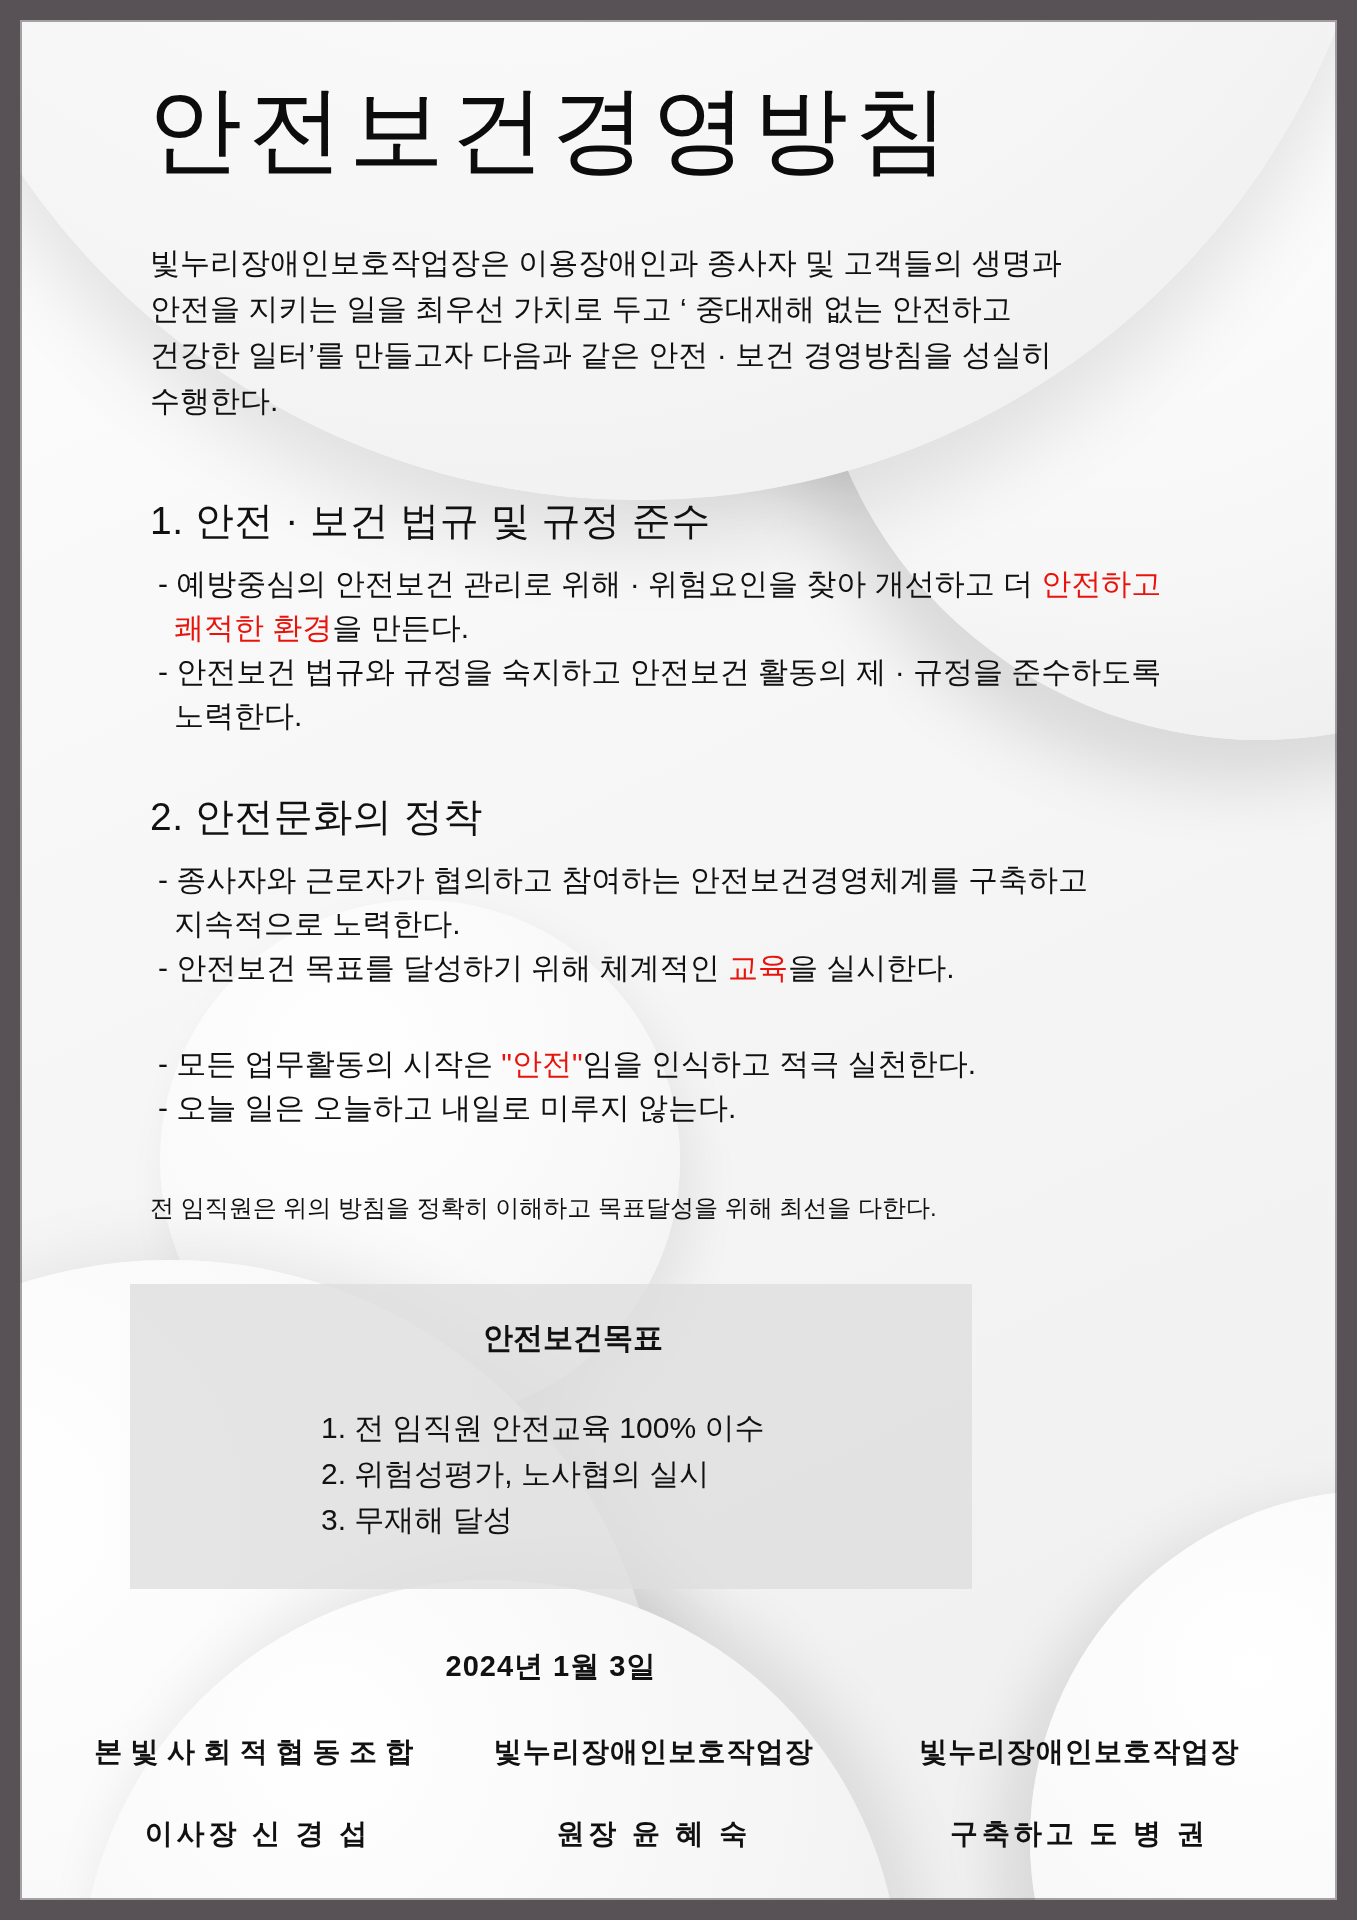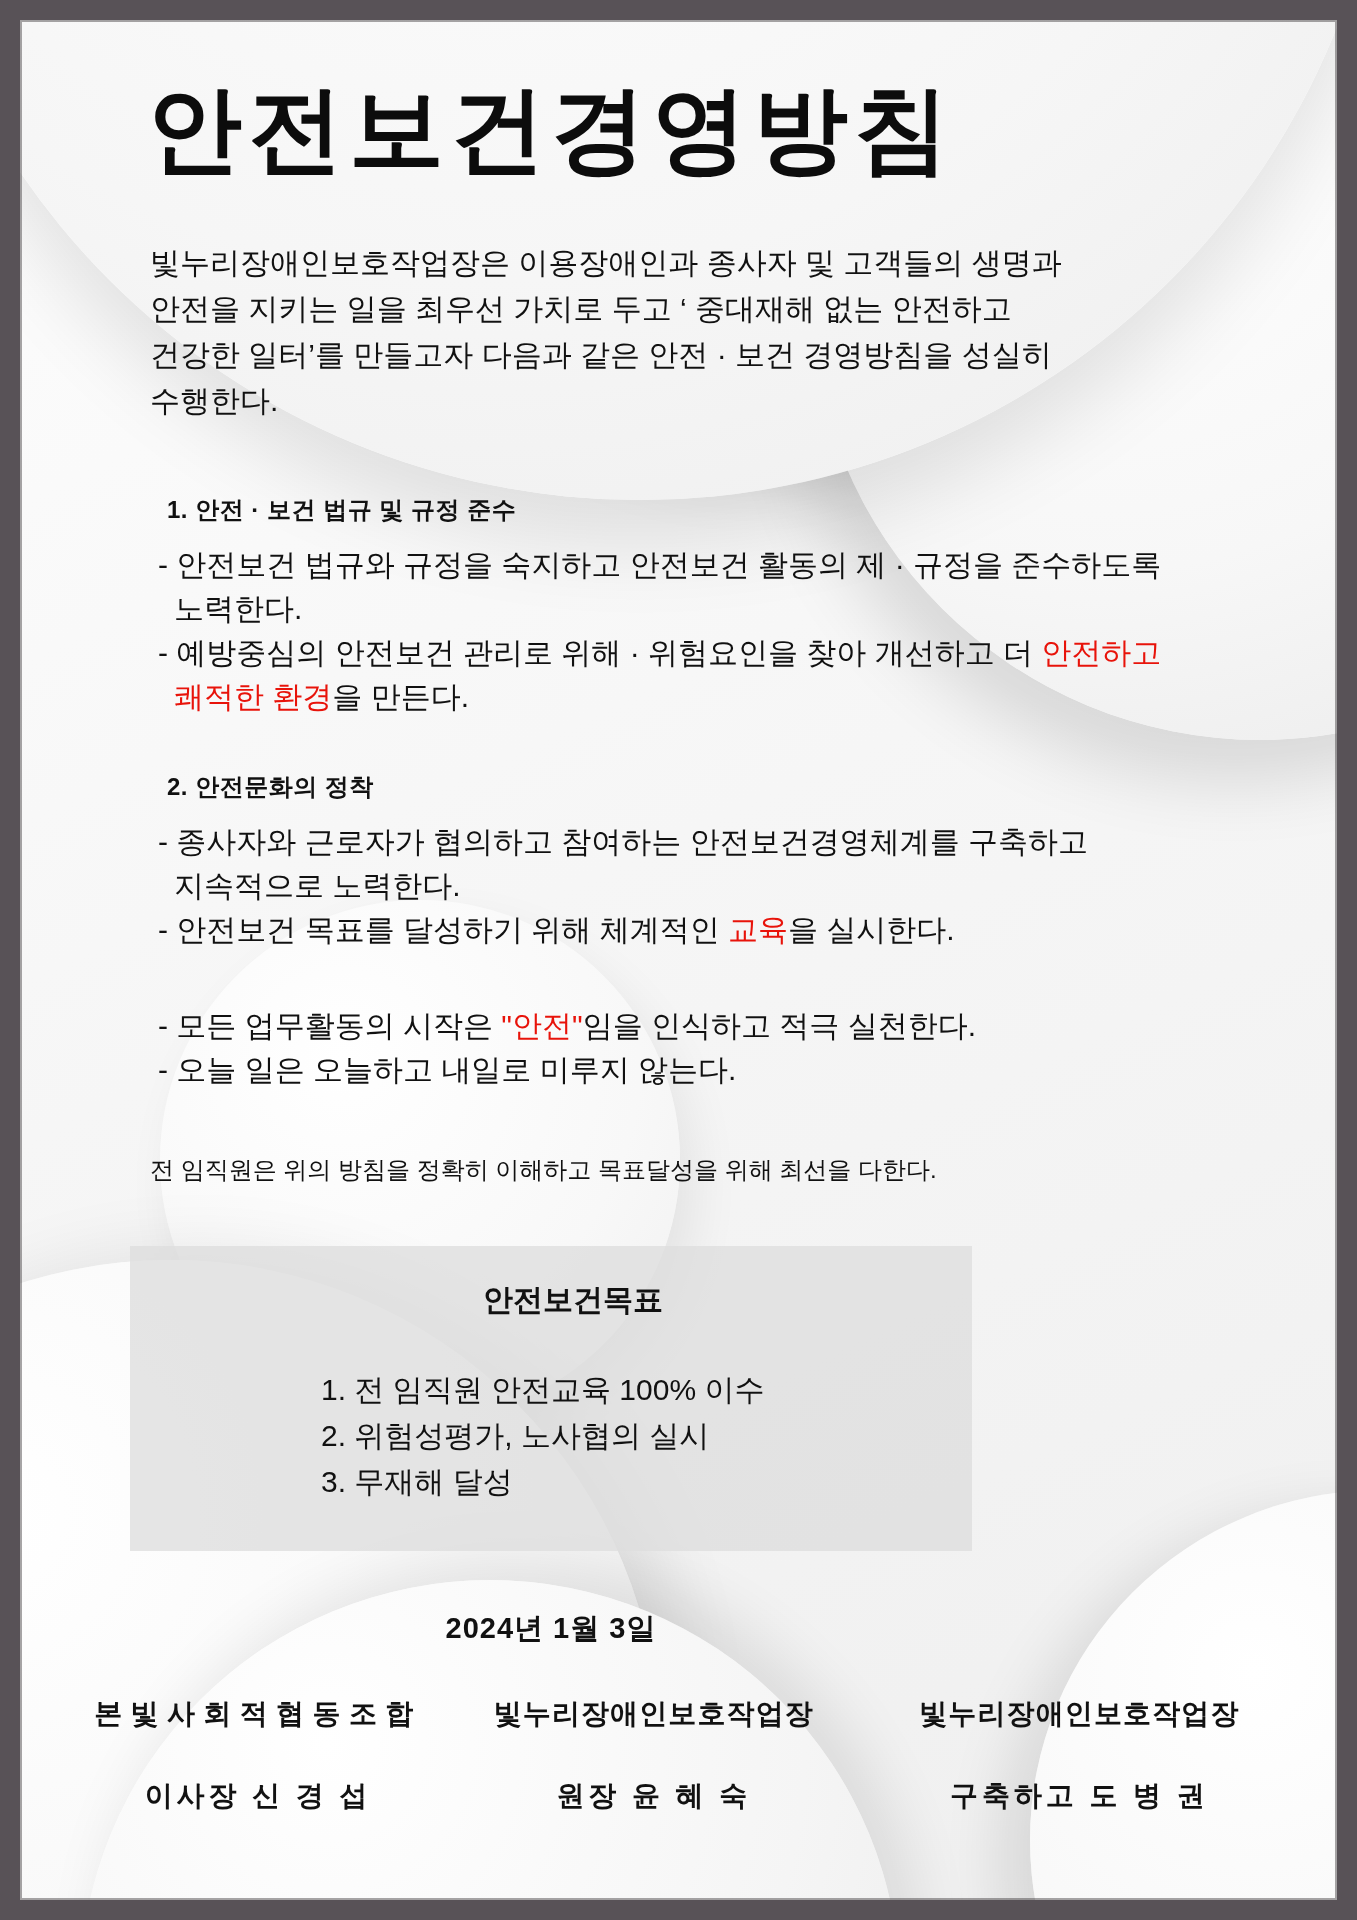--- a/index.html
+++ b/index.html
@@ -32,32 +32,32 @@
   .bg-circle:nth-child(6){ width:820px;height:820px; left:60px; top:1560px; background:radial-gradient(circle at 30% 20%, #ffffff 0%,#f5f5f5 55%,#e9e9e9 100%); box-shadow:20px -20px 60px rgba(0,0,0,.09);}
   .bg-circle:nth-child(7){ width:700px;height:700px; left:1010px; top:1470px; box-shadow:-30px 20px 60px rgba(0,0,0,.10);}
 
   .content { position:relative; z-index:2; }
 
   .doc-title{
     margin:55px 0 0 110px;
     width:842px;
     text-align:center;
     font-size:95px; line-height:1.15;
-    font-weight:700; letter-spacing:6px;
+    font-weight:400; letter-spacing:6px;
     color:#0c0c0c;
   }
   .intro{
     margin:56px 90px 0 130px;
     font-size:30px; line-height:46px; font-weight:500;
     white-space:pre-line;
   }
   section{ margin:52px 70px 0 130px; }
   section.first{ margin-top:70px; }
   .sec-heading{
-    margin:17px; font-size:24px; font-weight:700; letter-spacing:.5px;
+    margin:0; font-size:39px; font-weight:400; letter-spacing:.5px;
   }
   .bullets{ list-style:none; margin:14px 0 0 0; padding:0; }
   .bullets li{
     font-size:30px; line-height:44px; font-weight:500;
     padding-left:24px; text-indent:-16px;
     white-space:pre-line;
   }
   .accent{ color:var(--accent,#e8130a); }
 
   .closing{
@@ -123,24 +123,24 @@
     <h1 class="doc-title">안전보건경영방침</h1>
 
     <p class="intro">빛누리장애인보호작업장은 이용장애인과 종사자 및 고객들의 생명과
 안전을 지키는 일을 최우선 가치로 두고 ‘ 중대재해 없는 안전하고
 건강한 일터’를 만들고자 다음과 같은 안전 · 보건 경영방침을 성실히
 수행한다.</p>
 
     <section class="first">
       <h2 class="sec-heading">1. 안전 · 보건 법규 및 규정 준수</h2>
       <ul class="bullets">
+        <li><span>- 예방중심의 안전보건 관리로 위해 · 위험요인을 찾아 개선하고 더 </span><span class="accent">안전하고
+쾌적한 환경</span><span>을 만든다.</span></li>
         <li><span>- 안전보건 법규와 규정을 숙지하고 안전보건 활동의 제 · 규정을 준수하도록
 노력한다.</span></li>
-        <li><span>- 예방중심의 안전보건 관리로 위해 · 위험요인을 찾아 개선하고 더 </span><span class="accent">안전하고
-쾌적한 환경</span><span>을 만든다.</span></li>
       </ul>
     </section>
 
     <section>
       <h2 class="sec-heading">2. 안전문화의 정착</h2>
       <ul class="bullets">
         <li><span>- 종사자와 근로자가 협의하고 참여하는 안전보건경영체계를 구축하고
 지속적으로 노력한다.</span></li>
         <li><span>- 안전보건 목표를 달성하기 위해 체계적인 </span><span class="accent">교육</span><span>을 실시한다.</span></li>
       </ul>

